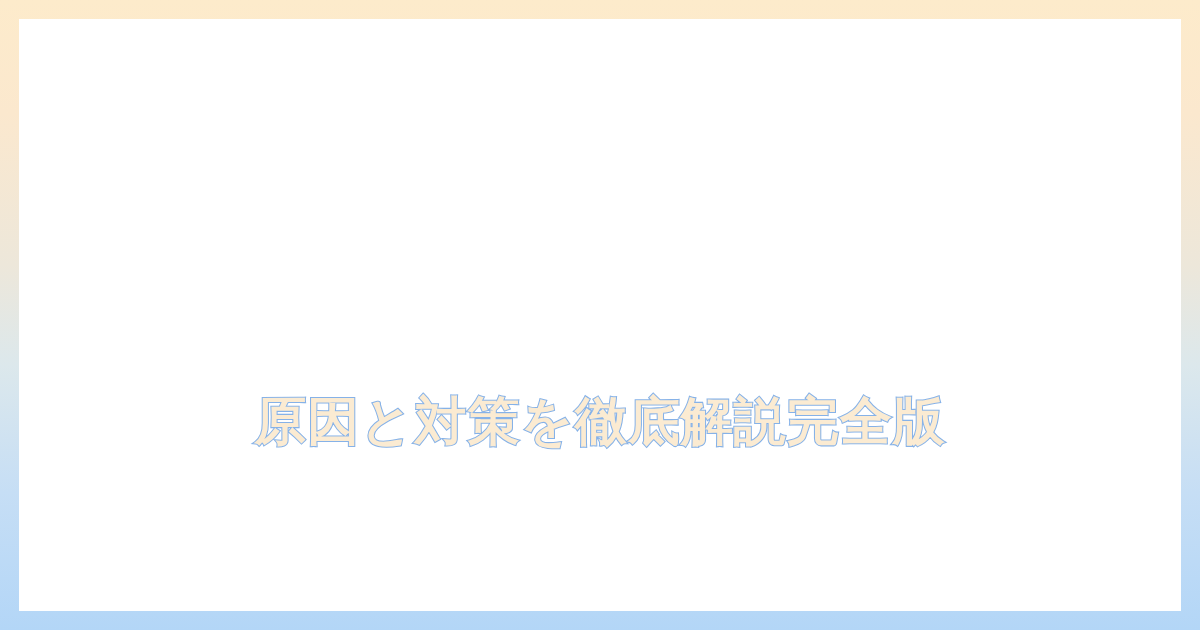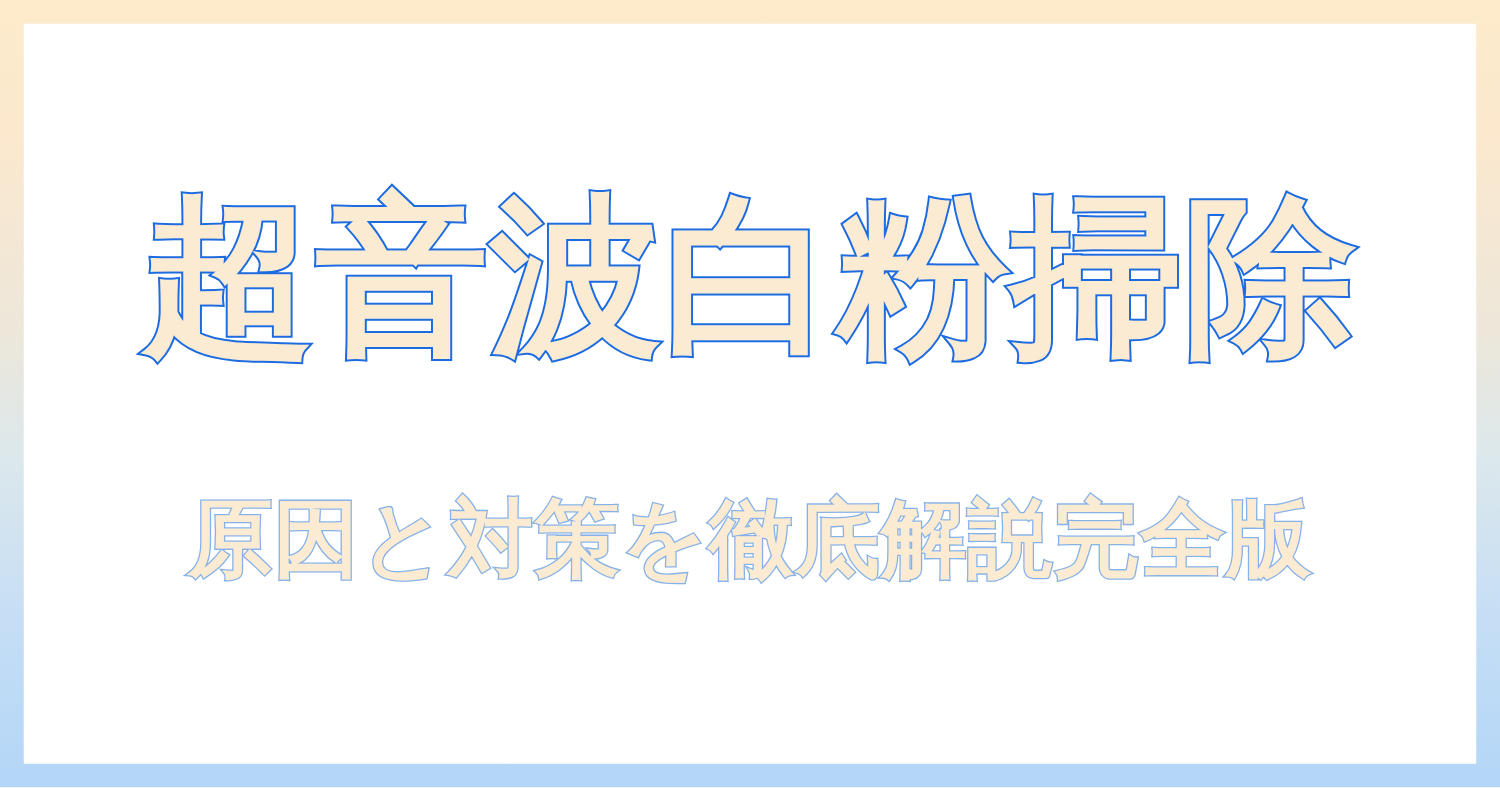--- a/index.html
+++ b/index.html
@@ -66,39 +66,36 @@
     left: 0;
     right: 0;
     top: 372px;
     display: flex;
     justify-content: center;
     align-items: center;
   }
 
   #subtitle {
     font-family: "DejaVu Sans", "Liberation Sans", sans-serif;
-    font-size: 68px;
+    font-size: 52px;
     font-weight: 700;
     line-height: 1.2;
     letter-spacing: 1px;
     white-space: nowrap;
     color: #FBEBD2;
     -webkit-text-stroke: 2.1px #86B2E8;
     paint-order: stroke fill;
     text-rendering: geometricPrecision;
   }
 </style>
 </head>
 <body>
 
 <div id="card">
   <div id="panel">
 
-    <div id="title-wrap">
-      <div id="title">超音波白粉掃除</div>
-    </div>
 
     <div id="subtitle-wrap">
       <div id="subtitle">原因と対策を徹底解説完全版</div>
     </div>
 
   </div>
 </div>
 
 </body></html>

